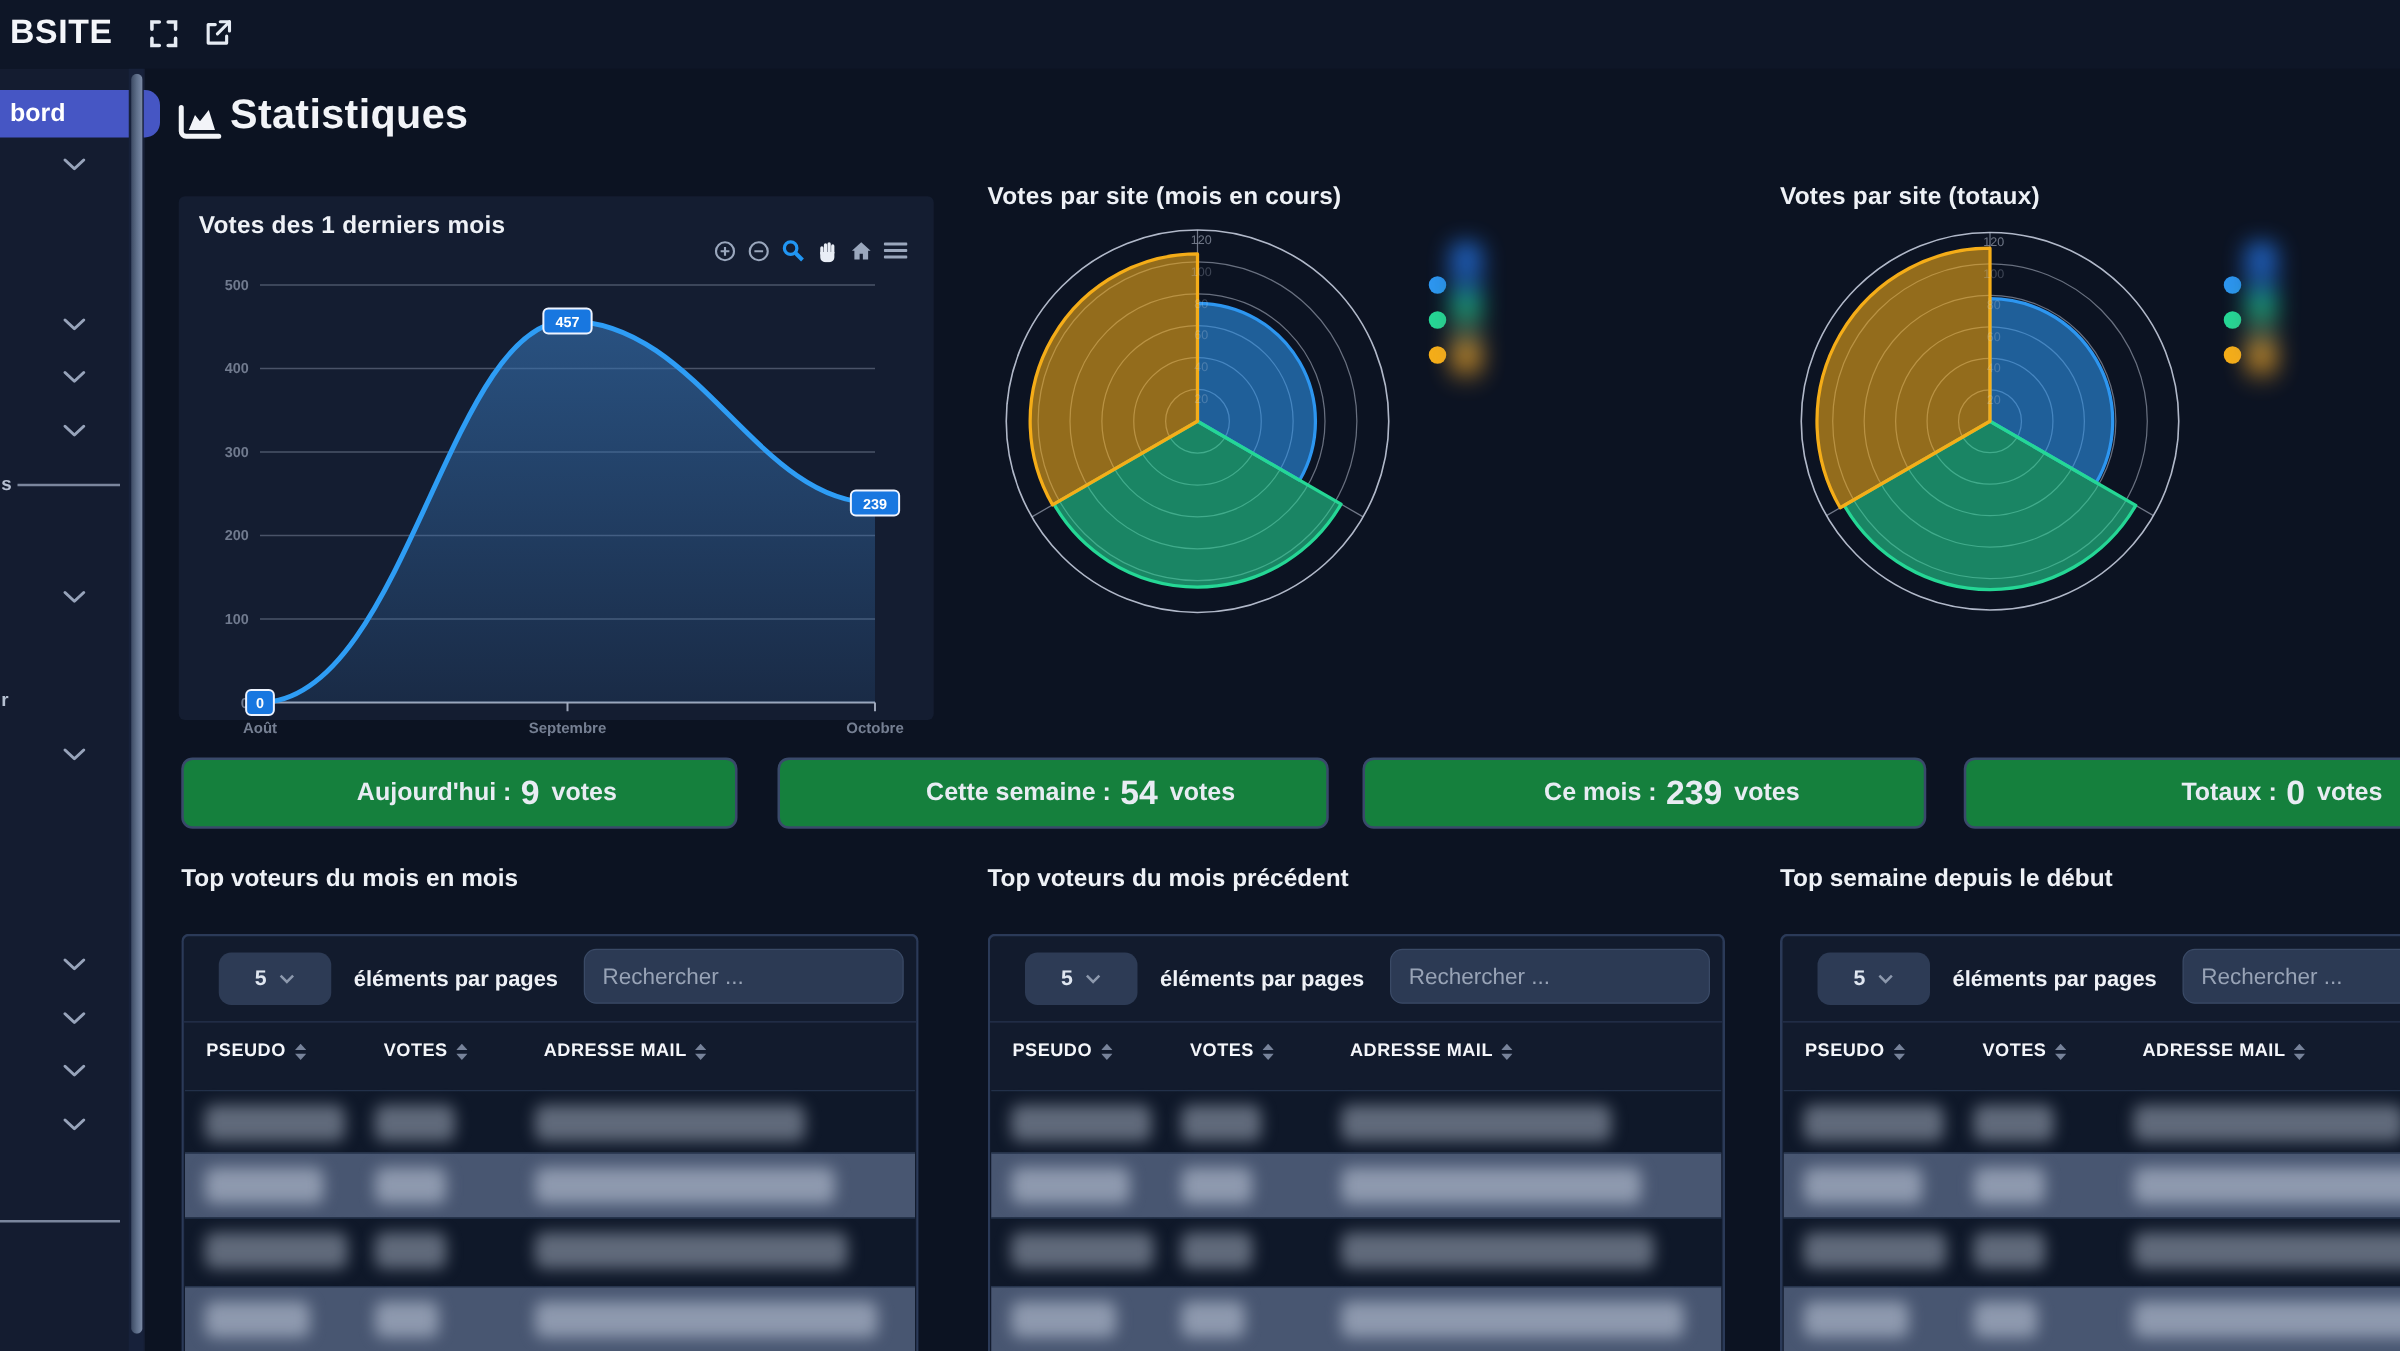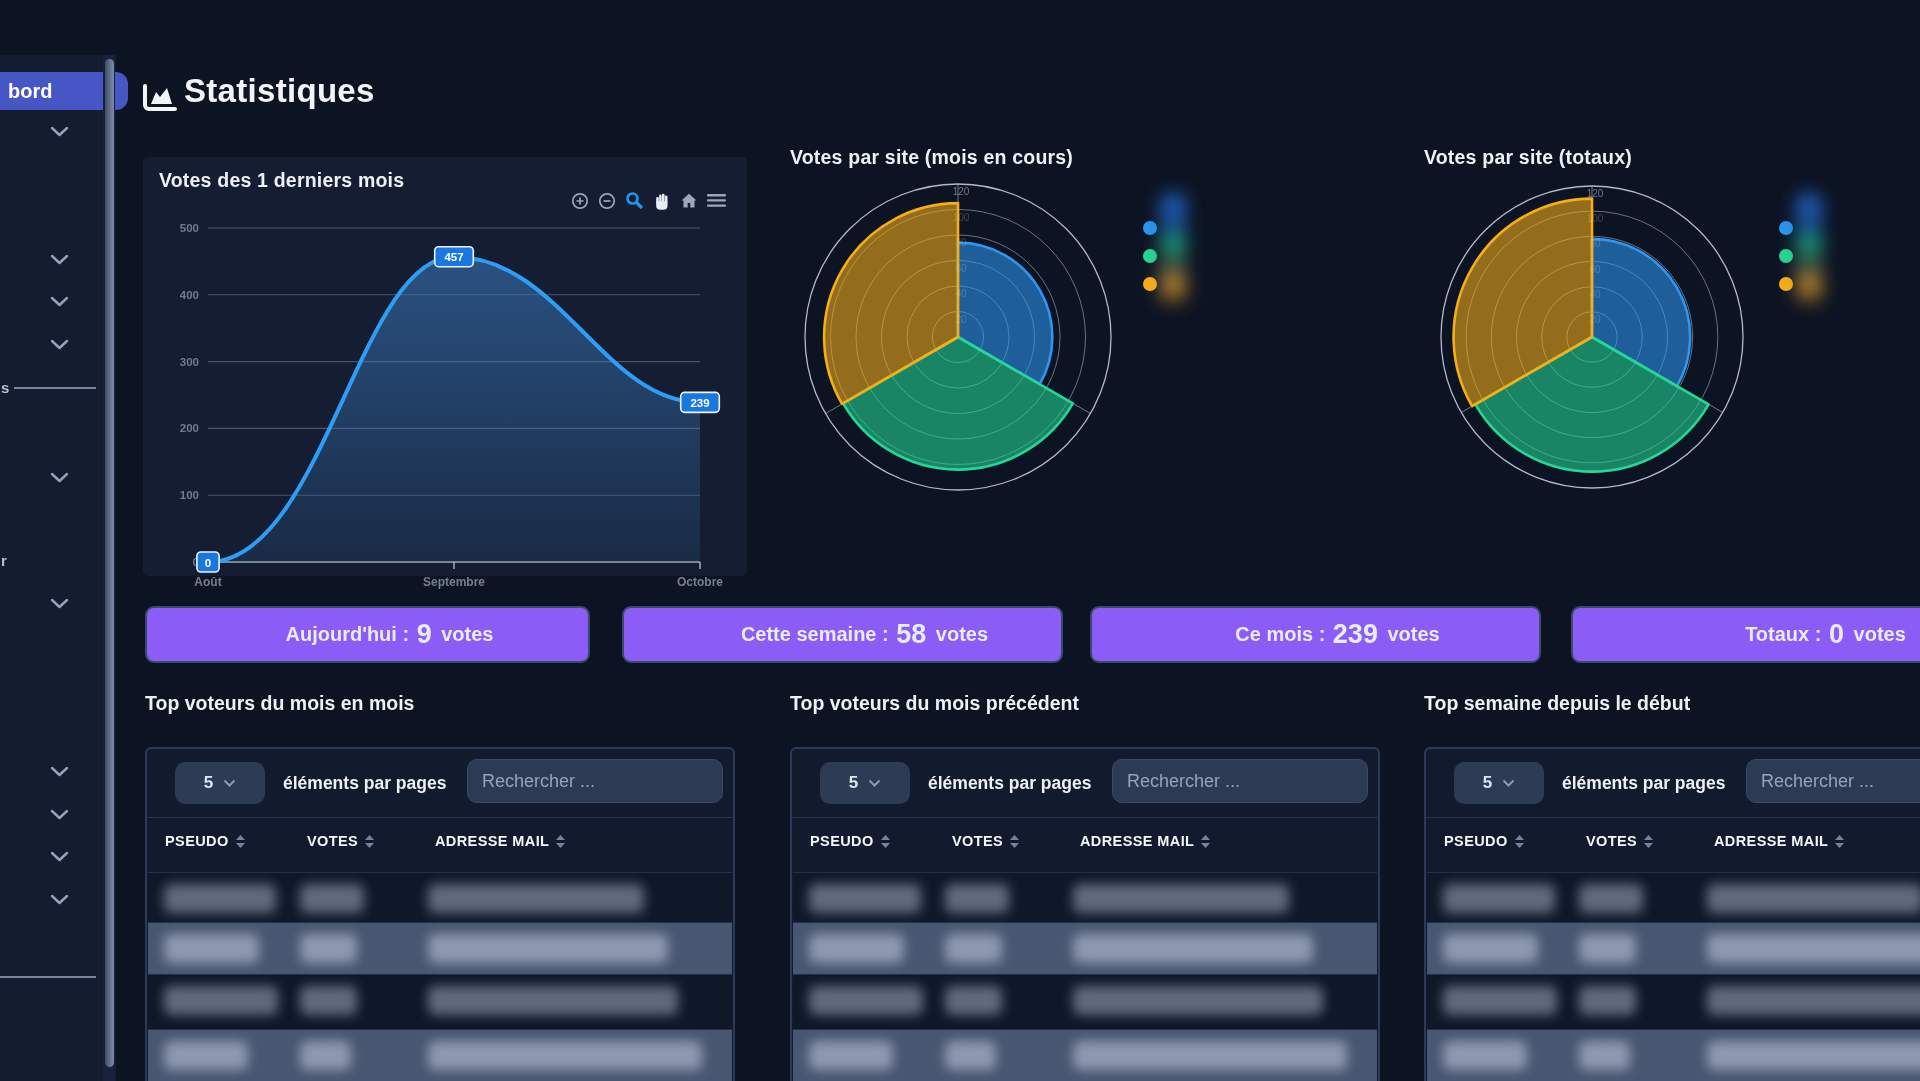--- a/index.html
+++ b/index.html
@@ -19,21 +19,21 @@
   .sb-label{color:#b6c0d2;font-size:15px;font-weight:700;}
   #sb-scroll-track{left:103px;top:0px;width:12px;height:1026px;background:#17213a;}
   #sb-scroll-thumb{left:105px;top:4px;width:9px;height:1008px;border-radius:5px;
     background:linear-gradient(90deg,#3d4b64,#66779367,#7c8ba7);background-color:#5a6a85;}
   
   #page-title{left:184px;top:72px;font-size:33px;font-weight:800;color:#f2f4f8;letter-spacing:.3px;}
   
   .card{background:#141d31;border-radius:5px;}
   .chart-title{font-size:19.5px;font-weight:800;color:#eef1f6;letter-spacing:.2px;}
   
-  .stat-card{top:606px;height:57px;background:#8b5cf6;border:2px solid #3a4a6b;border-radius:9px;
+  .stat-card{top:606px;height:57px;background:#15803d;border:2px solid #3a4a6b;border-radius:9px;
     display:flex;align-items:center;justify-content:center;color:#e8ecf3;box-sizing:border-box;padding-left:44px;}
   .stat-card .pre,.stat-card .suf{font-size:20px;font-weight:700;white-space:pre;}
   .stat-card .val{font-size:27px;font-weight:800;white-space:pre;padding:0 4px 0 2px;}
   
   .tbl-title{top:692px;font-size:19.5px;font-weight:800;color:#eef1f6;}
   .tbl-card{top:747px;width:590px;height:340px;background:#121b2d;border:2px solid #2b3a58;
     border-bottom:none;border-radius:6px 6px 0 0;box-sizing:border-box;overflow:hidden;}
   .pp-select{left:28px;top:13px;width:90px;height:42px;background:#2d3b55;border-radius:10px;
     color:#dfe6f0;font-size:17px;font-weight:700;display:flex;align-items:center;justify-content:center;gap:10px;}
   .pp-label{left:136px;top:24px;font-size:17.5px;font-weight:800;color:#eef1f6;}
@@ -56,20 +56,35 @@
   .legend-smudge{width:26px;height:114px;border-radius:9px;filter:blur(9px);opacity:.95;
     background:linear-gradient(180deg,rgba(35,110,215,.95) 6%,rgba(30,90,180,.75) 28%,
       rgba(25,195,135,.85) 44%,rgba(90,110,95,.55) 62%,rgba(238,165,42,.9) 80%,rgba(15,25,45,0) 100%);}
   svg{display:block;}
 </style>
 </head>
 <body>
 
 <div id="screen">
 
+  <div id="topbar" class="abs">
+    <div id="brand" class="abs">BSITE</div>
+    <div class="abs tbicon" style="left:118px">
+      <svg width="26" height="26" viewBox="0 0 22 22" fill="none" stroke="#e6ebf3" stroke-width="2.4" stroke-linecap="round">
+        <path d="M3 8V3h5M14 3h5v5M19 14v5h-5M8 19H3v-5"></path>
+      </svg>
+    </div>
+    <div class="abs tbicon" style="left:162px">
+      <svg width="25" height="25" viewBox="0 0 22 22" fill="none" stroke="#e6ebf3" stroke-width="2.2" stroke-linecap="round" stroke-linejoin="round">
+        <path d="M9 5H4v13h13v-5"></path>
+          <path d="M12.5 3H19v6.5"></path>
+          <path d="M19 3l-8.5 8.5"></path>
+      </svg>
+    </div>
+  </div>
 
   <div id="sidebar" class="abs">
     <div id="active-pill" class="abs">bord</div>
     <div id="sb-chevrons">
         <div class="abs" style="left:50px;top:71px">
   <svg width="19" height="12" viewBox="0 0 19 12" fill="none" stroke="#97a3ba" stroke-width="2.4" stroke-linecap="round" stroke-linejoin="round">
             <path d="M2 2l7.5 7L17 2"></path>
           </svg>
         </div>
         <div class="abs" style="left:50px;top:199px">
@@ -286,21 +301,21 @@
     </div>
 
   <div id="stats">
       <div class="abs stat-card" style="left:145px;width:445px">
      <span class="pre">Aujourd'hui : </span>
      <span class="val">9</span>
      <span class="suf"> votes</span>
    </div>
       <div class="abs stat-card" style="left:622px;width:441px">
      <span class="pre">Cette semaine : </span>
-     <span class="val">58</span>
+     <span class="val">54</span>
      <span class="suf"> votes</span>
    </div>
       <div class="abs stat-card" style="left:1090px;width:451px">
      <span class="pre">Ce mois : </span>
      <span class="val">239</span>
      <span class="suf"> votes</span>
    </div>
       <div class="abs stat-card" style="left:1571px;width:465px">
      <span class="pre">Totaux : </span>
      <span class="val">0</span>

